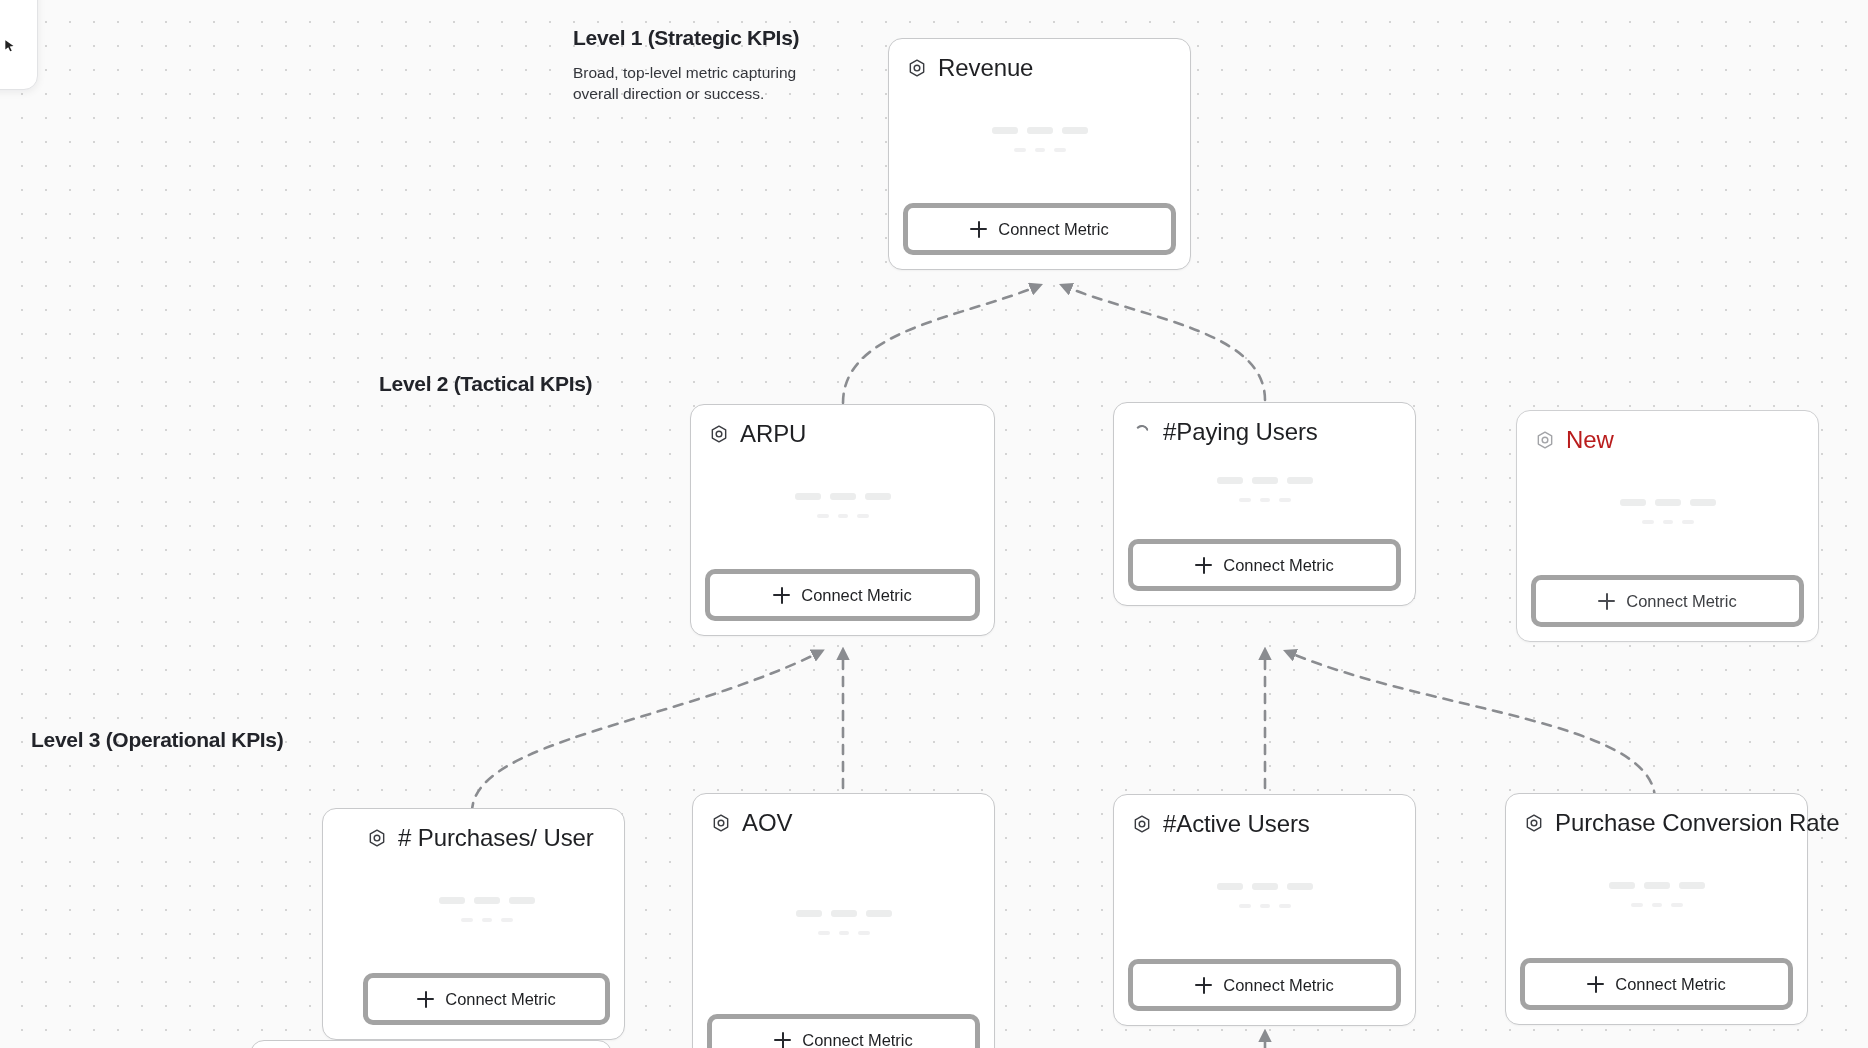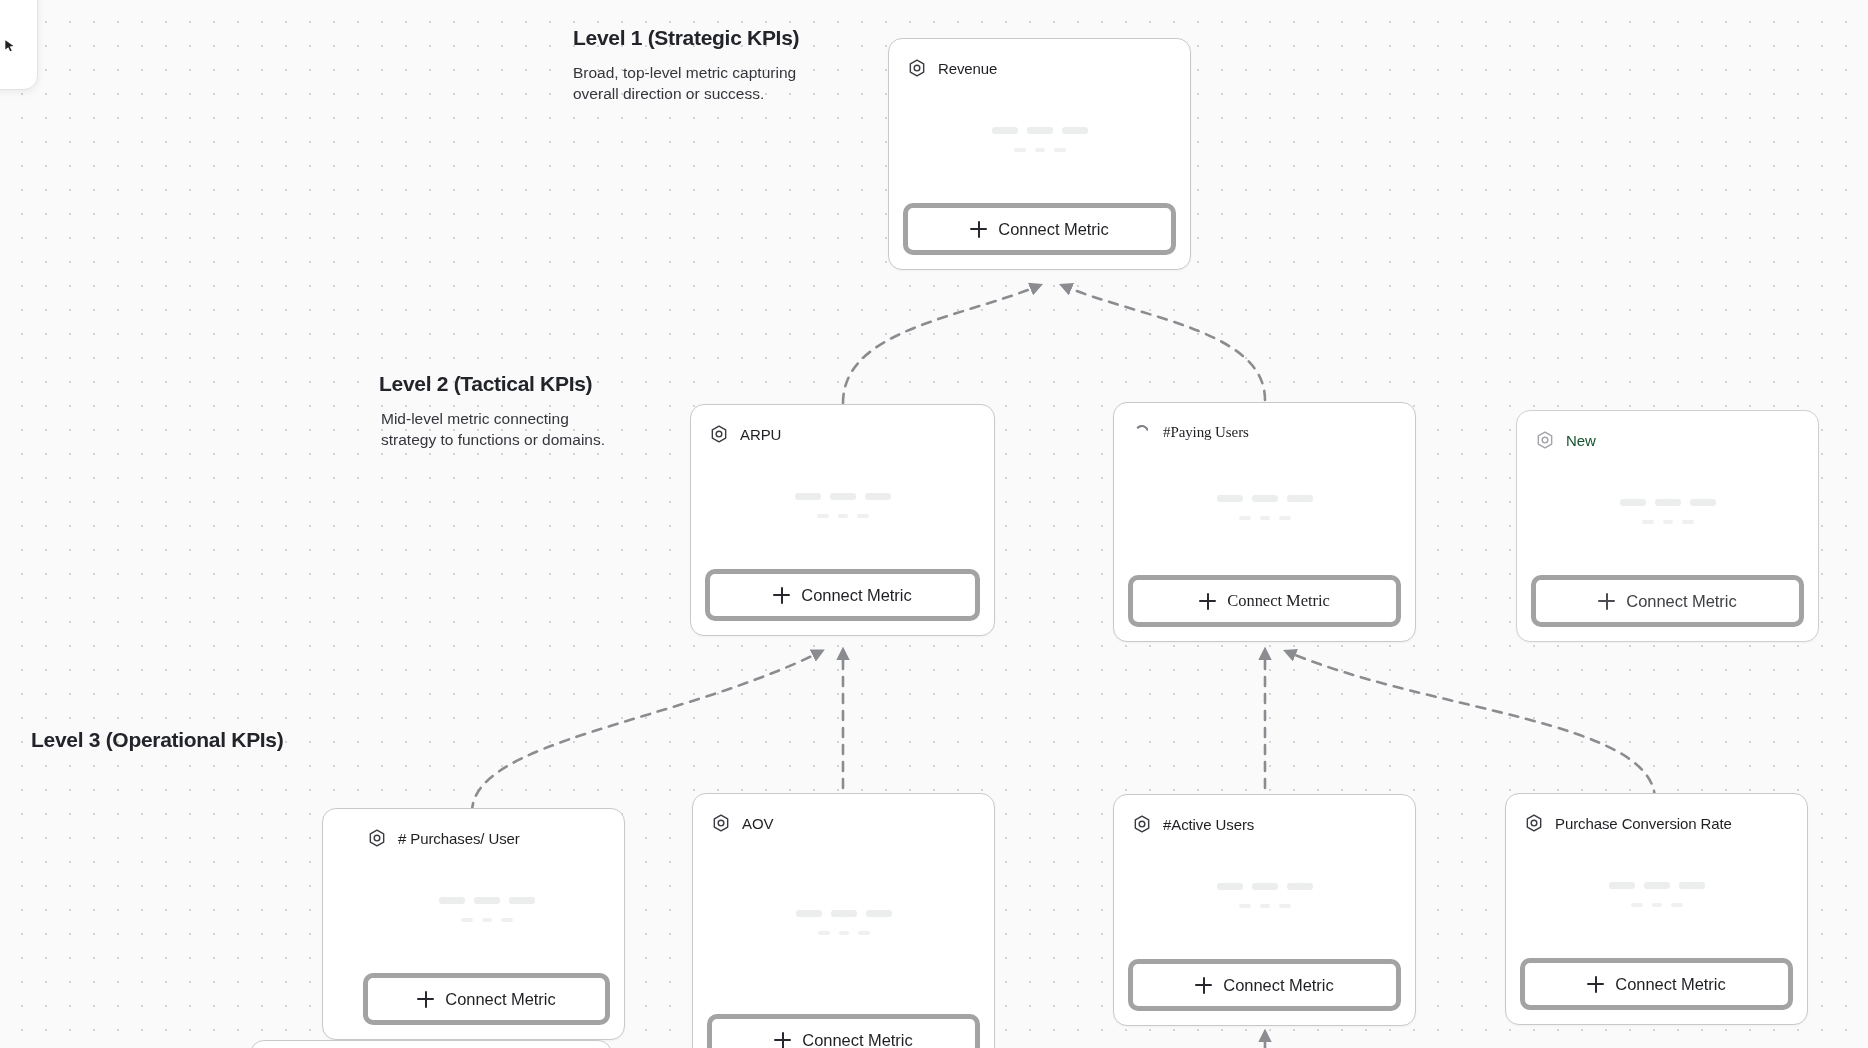--- a/index.html
+++ b/index.html
@@ -78,27 +78,27 @@
 
   .card-head {
     display: flex;
     align-items: center;
     gap: 11px;
     padding: 2px 2px 0 4px;
     height: 28px;
     flex: 0 0 auto;
   }
   .card-title {
-    font-size: 15px;
+    font-size: 24px;
     font-weight: 400;
     color: #1f2023;
     letter-spacing: -0.1px;
     white-space: nowrap;
   }
-  .card.ghost .card-title { color: #14532d; text-align: right; }
+  .card.ghost .card-title { color: #b91c1c; text-align: right; }
 
   .icon-hex { width: 20px; height: 20px; display: block; flex: 0 0 auto; }
   .icon-hex svg { display: block; }
   .icon-spin { width: 20px; height: 20px; display: block; flex: 0 0 auto; }
 
   
   .card-body {
     flex: 1 1 auto;
     display: flex;
     flex-direction: column;
@@ -220,24 +220,20 @@
   <div class="level-label" id="lvl1" style="left:573px; top:26px; width:250px;">
     <div class="level-title">Level 1 (Strategic KPIs)</div>
     <div class="level-desc">
       <span>Broad, top-level metric capturing</span>
       <span>overall direction or success.</span>
     </div>
   </div>
 
   <div class="level-label" id="lvl2" style="left:379px; top:372px; width:260px;">
     <div class="level-title">Level 2 (Tactical KPIs)</div>
-    <div class="level-desc" style="margin-left:2px;">
-      <span>Mid-level metric connecting</span>
-      <span>strategy to functions or domains.</span>
-    </div>
   </div>
 
   <div class="level-label" id="lvl3" style="left:31px; top:728px; width:270px;">
     <div class="level-title">Level 3 (Operational KPIs)</div>
   </div>
 
   <div class="card" id="card-revenue" style="left:888px; top:38px; width:303px; height:232px;">
     <div class="card-head">
       <span class="icon-hex">
         <svg width="20" height="20" viewBox="0 0 24 24" fill="none" stroke="#3a3c41" stroke-width="1.7" stroke-linejoin="round">
@@ -286,21 +282,21 @@
         <i class="skel s2"></i>
         <i class="skel s3"></i>
       </div>
     </div>
     <button class="connect-btn">
       <span class="plus"></span>
       <span class="connect-label">Connect Metric</span>
     </button>
   </div>
 
-  <div class="card" id="card-paying-users" style="left:1113px; top:402px; width:303px; height:240px;font-family:Liberation Serif, serif;">
+  <div class="card" id="card-paying-users" style="left:1113px; top:402px; width:303px; height:204px;">
     <div class="card-head">
       <span class="icon-spin">
         <svg width="20" height="20" viewBox="0 0 24 24" fill="none" stroke="#7e8085" stroke-width="1.9" stroke-linecap="round">
           <path d="M7.1 7.1 A 7 7 0 1 1 5.6 14.4" stroke-dasharray="13 60"></path>
           <path d="M6.6 6.6 A 7.2 7.2 0 0 1 18.4 9.6"></path>
         </svg>
       </span>
       <span class="card-title">#Paying Users</span>
     </div>
     <div class="card-body">

